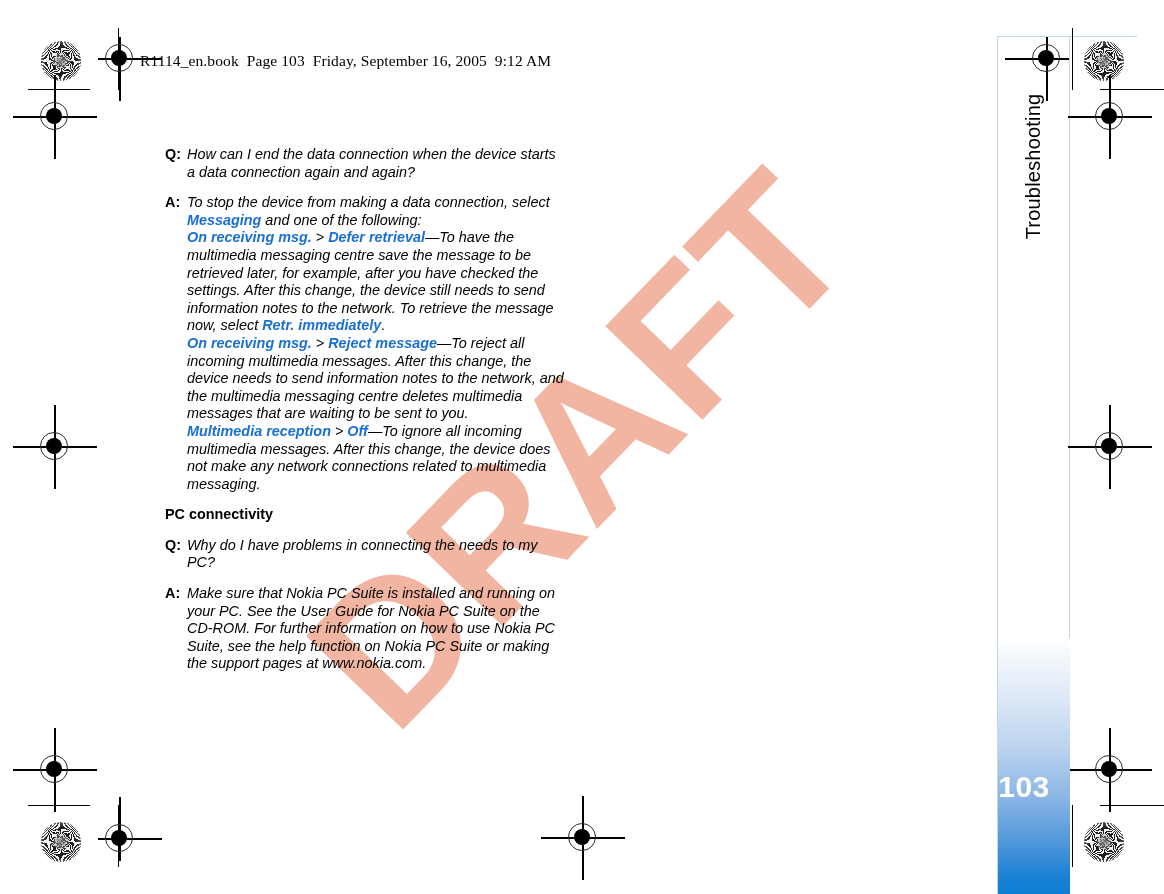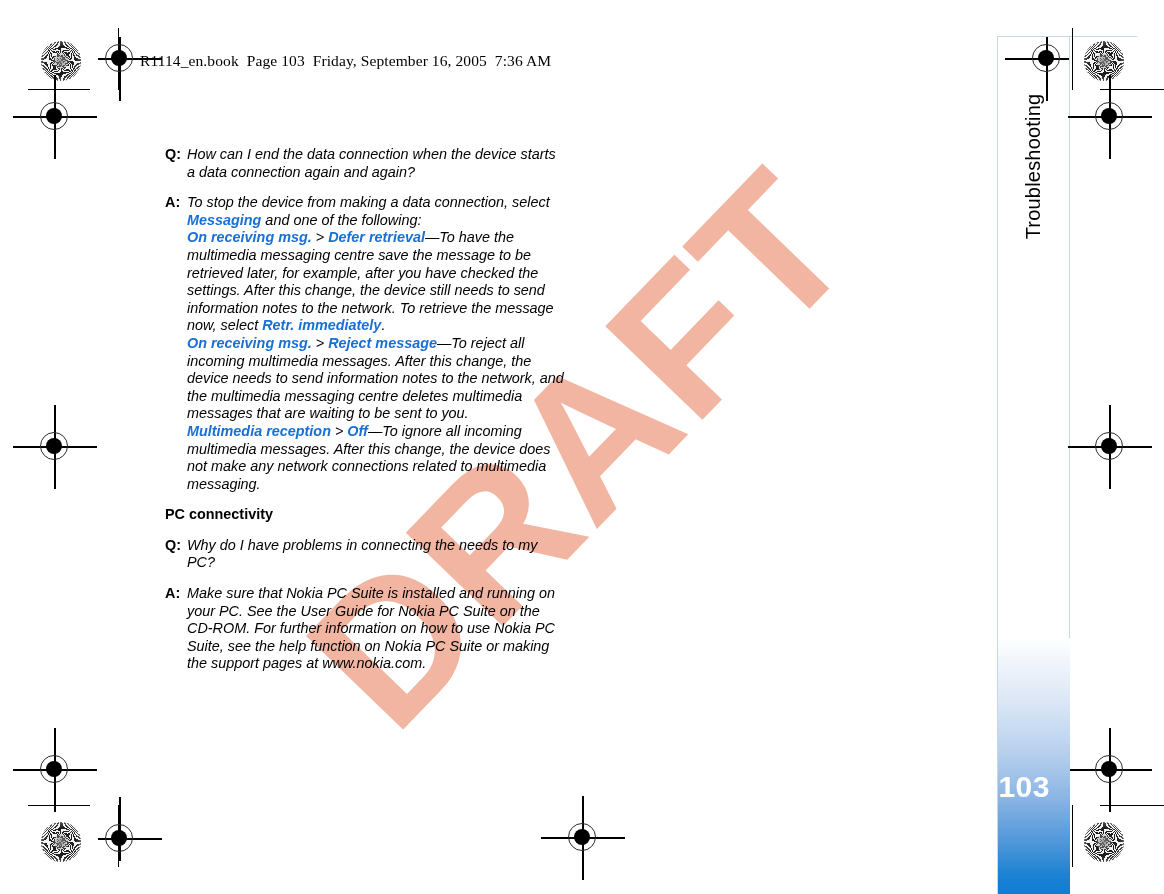--- a/index.html
+++ b/index.html
@@ -154,21 +154,21 @@
     transform: rotate(-90deg);
     white-space: nowrap;
     font-size: 20px;
     color: #000;
     letter-spacing: .2px;
   }
   .sidebar .pagenum {
     position: absolute;
     left: 0; bottom: 90px;
     width: 52px;
-    text-align: right;
+    text-align: center;
     color: #ffffff;
     font-size: 30px;
     font-weight: bold;
     letter-spacing: .5px;
   }
 </style>
 </head>
 <body>
 
 <div class="marks">
@@ -257,21 +257,21 @@
   <div class="regmark" style="left:561px; top:816px;">
     <span class="xh"></span>
       <span class="xv"></span>
       <span class="ring"></span>
       <span class="dot"></span>
   </div>
 </div>
 
 <div class="watermark">DRAFT</div>
 
-<div class="bookheader">R1114_en.book  Page 103  Friday, September 16, 2005  7:36 AM</div>
+<div class="bookheader">R1114_en.book  Page 103  Friday, September 16, 2005  9:12 AM</div>
 
 <div class="content">
 
   <div class="qa">
     <span class="lbl">Q:</span>
     <p>How can I end the data connection when the device starts a data connection again and again?</p>
   </div>
 
   <div class="qa">
     <span class="lbl">A:</span>

